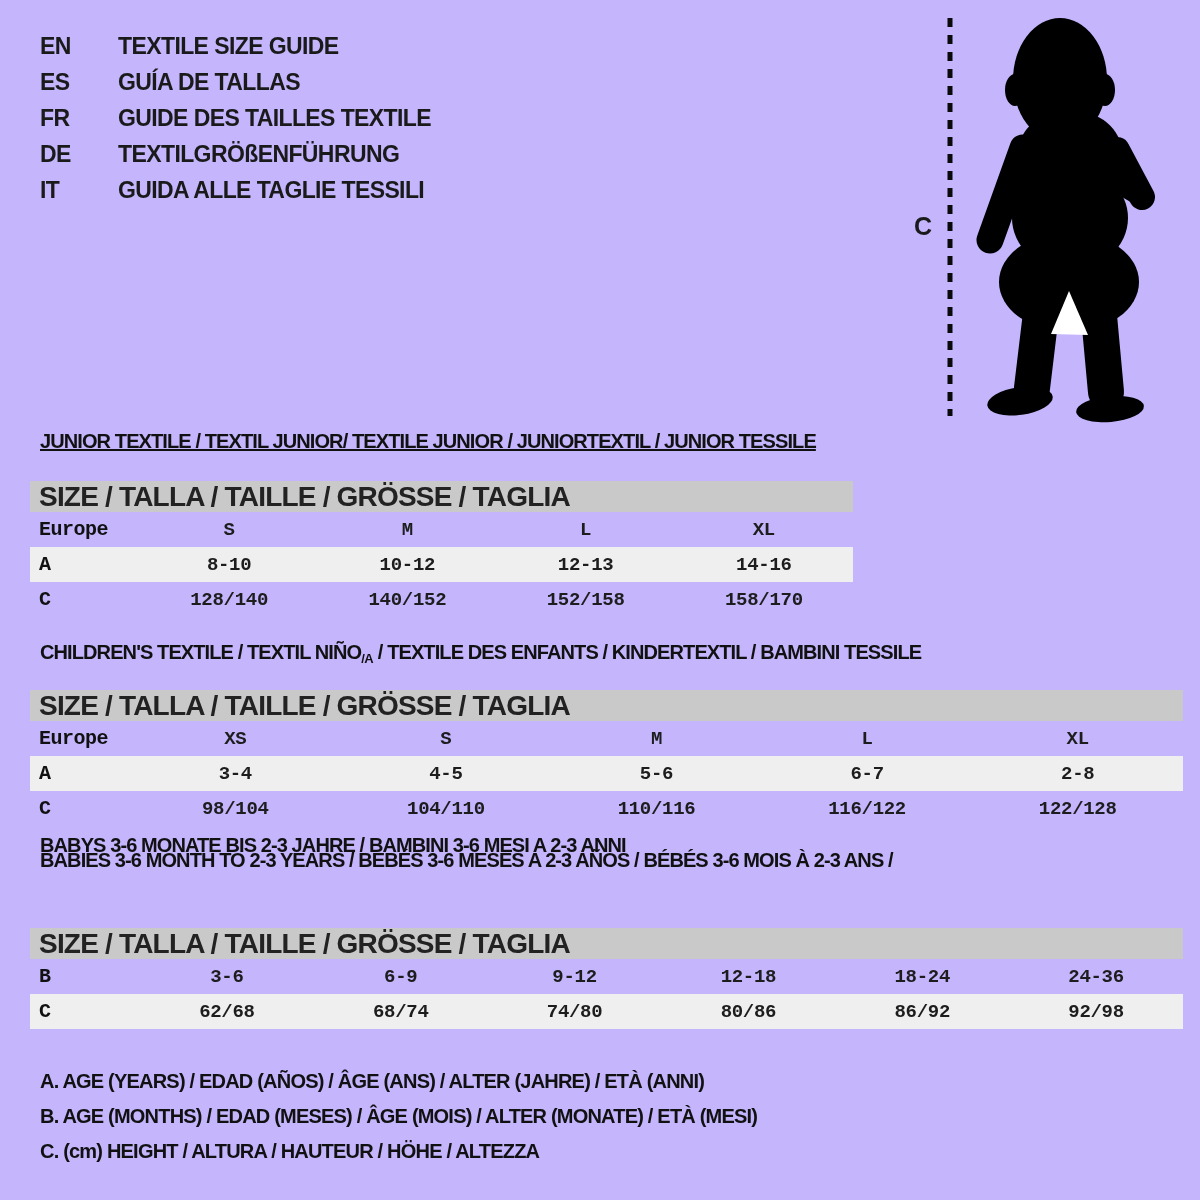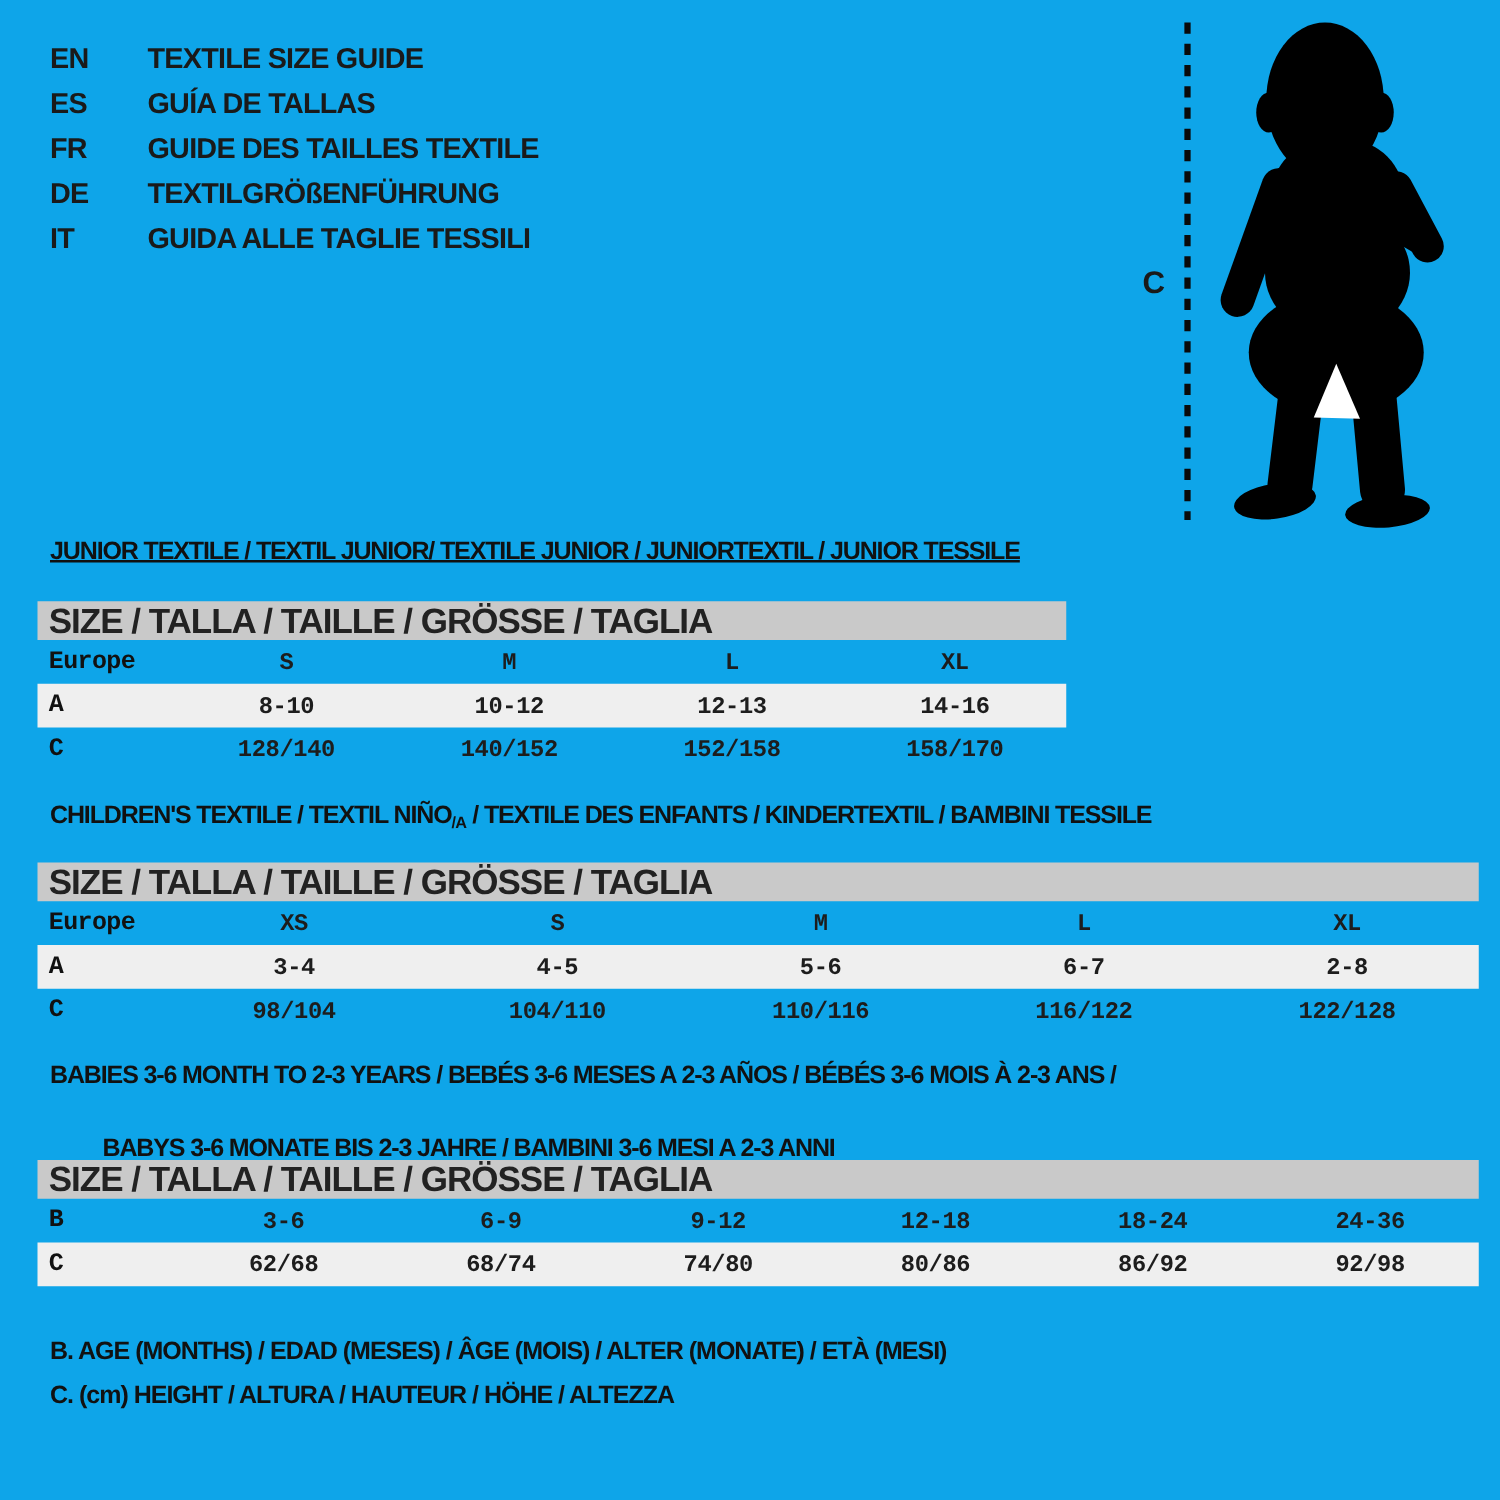--- a/index.html
+++ b/index.html
@@ -1,33 +1,33 @@
 <!DOCTYPE html>
 <html><head>
 <meta charset="utf-8">
 <style>
   html,body{margin:0;padding:0;background:#fff;}
   .page{
-    position:relative;width:1200px;height:1200px;background:#0ea5e9;
+    position:relative;width:1200px;height:1200px;background:#c4b5fd;
     font-family:"Liberation Sans",sans-serif;font-weight:700;color:#1a1a1a;
     overflow:hidden;
   }
   
   .langs{position:absolute;left:40px;top:28px;}
   .lang-row{display:flex;height:36px;align-items:center;font-size:23px;letter-spacing:-0.6px;white-space:nowrap;}
   .lang-code{width:78px;flex:none;}
   
   .fig-svg{position:absolute;left:920px;top:0;}
   .fig-c{position:absolute;left:914px;top:212px;font-size:25px;letter-spacing:-0.5px;}
   
   .section-title{position:absolute;left:40px;font-size:20px;letter-spacing:-0.9px;white-space:nowrap;color:#111;}
   .t-junior{top:430px;text-decoration:underline;}
   .t-children{top:641px;}
   .t-babies1{top:849px;}
-  .t-babies2{top:908px;margin-left:42px;}
+  .t-babies2{top:834px;}
   .sub{font-size:13px;vertical-align:-4px;letter-spacing:-0.5px;}
   
   .tbl{position:absolute;left:30px;}
   .tbl-bar{display:flex;align-items:center;background:#c9c9c9;height:31px;padding-left:9px;
            font-size:28px;letter-spacing:-0.8px;color:#222;box-sizing:border-box;}
   .tr{display:grid;align-items:center;height:35px;font-family:Liberation Mono, monospace;}
   .tr .lbl{padding-left:9px;font-size:20px;letter-spacing:-0.5px;color:#111;}
   .tr .val{text-align:center;font-size:19px;letter-spacing:-0.3px;color:#1d1d1d;}
   .shade{background:#efefef;}
   .tbl-junior{top:481px;width:823px;}
@@ -164,17 +164,18 @@
       <span class="val">62/68</span>
       <span class="val">68/74</span>
       <span class="val">74/80</span>
       <span class="val">80/86</span>
       <span class="val">86/92</span>
       <span class="val">92/98</span>
     </div>
   </div>
 
   <div class="legend">
+    <div class="legend-line">A. AGE (YEARS) / EDAD (AÑOS) / ÂGE (ANS) / ALTER (JAHRE) / ETÀ (ANNI)</div>
     <div class="legend-line">B. AGE (MONTHS) / EDAD (MESES) / ÂGE (MOIS) / ALTER (MONATE) / ETÀ (MESI)</div>
     <div class="legend-line">C. (cm) HEIGHT / ALTURA / HAUTEUR / HÖHE / ALTEZZA</div>
   </div>
 
 </div>
 
 </body></html>

